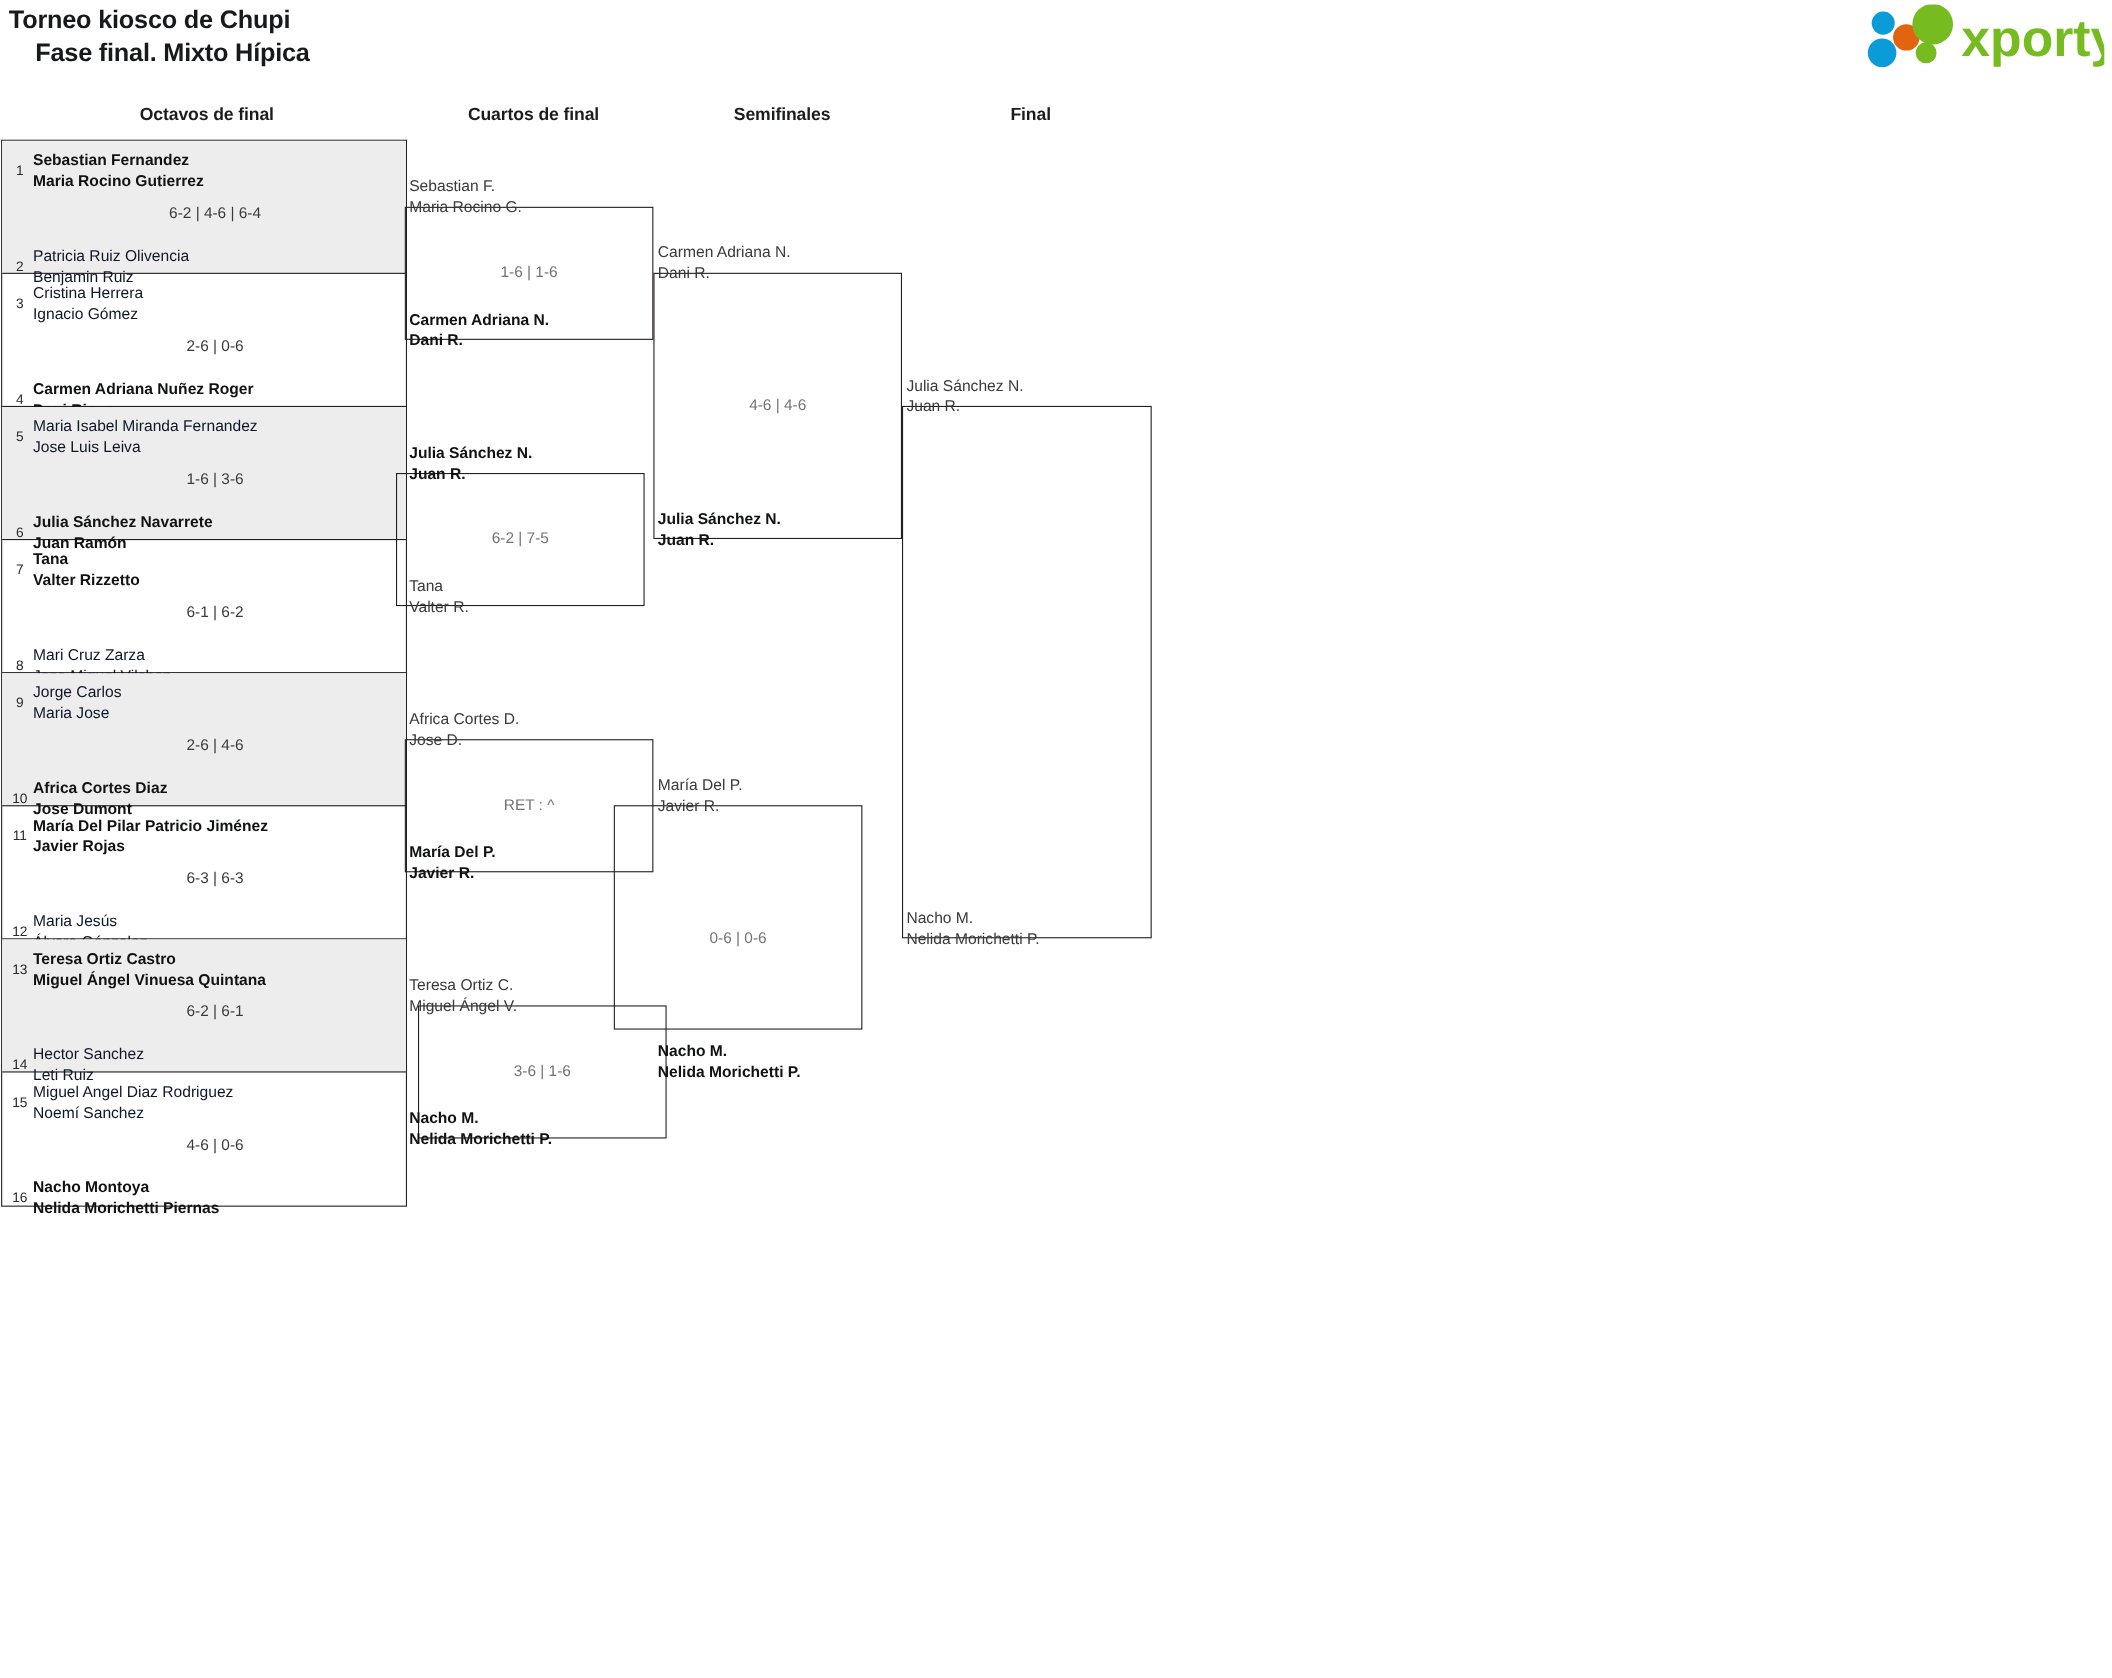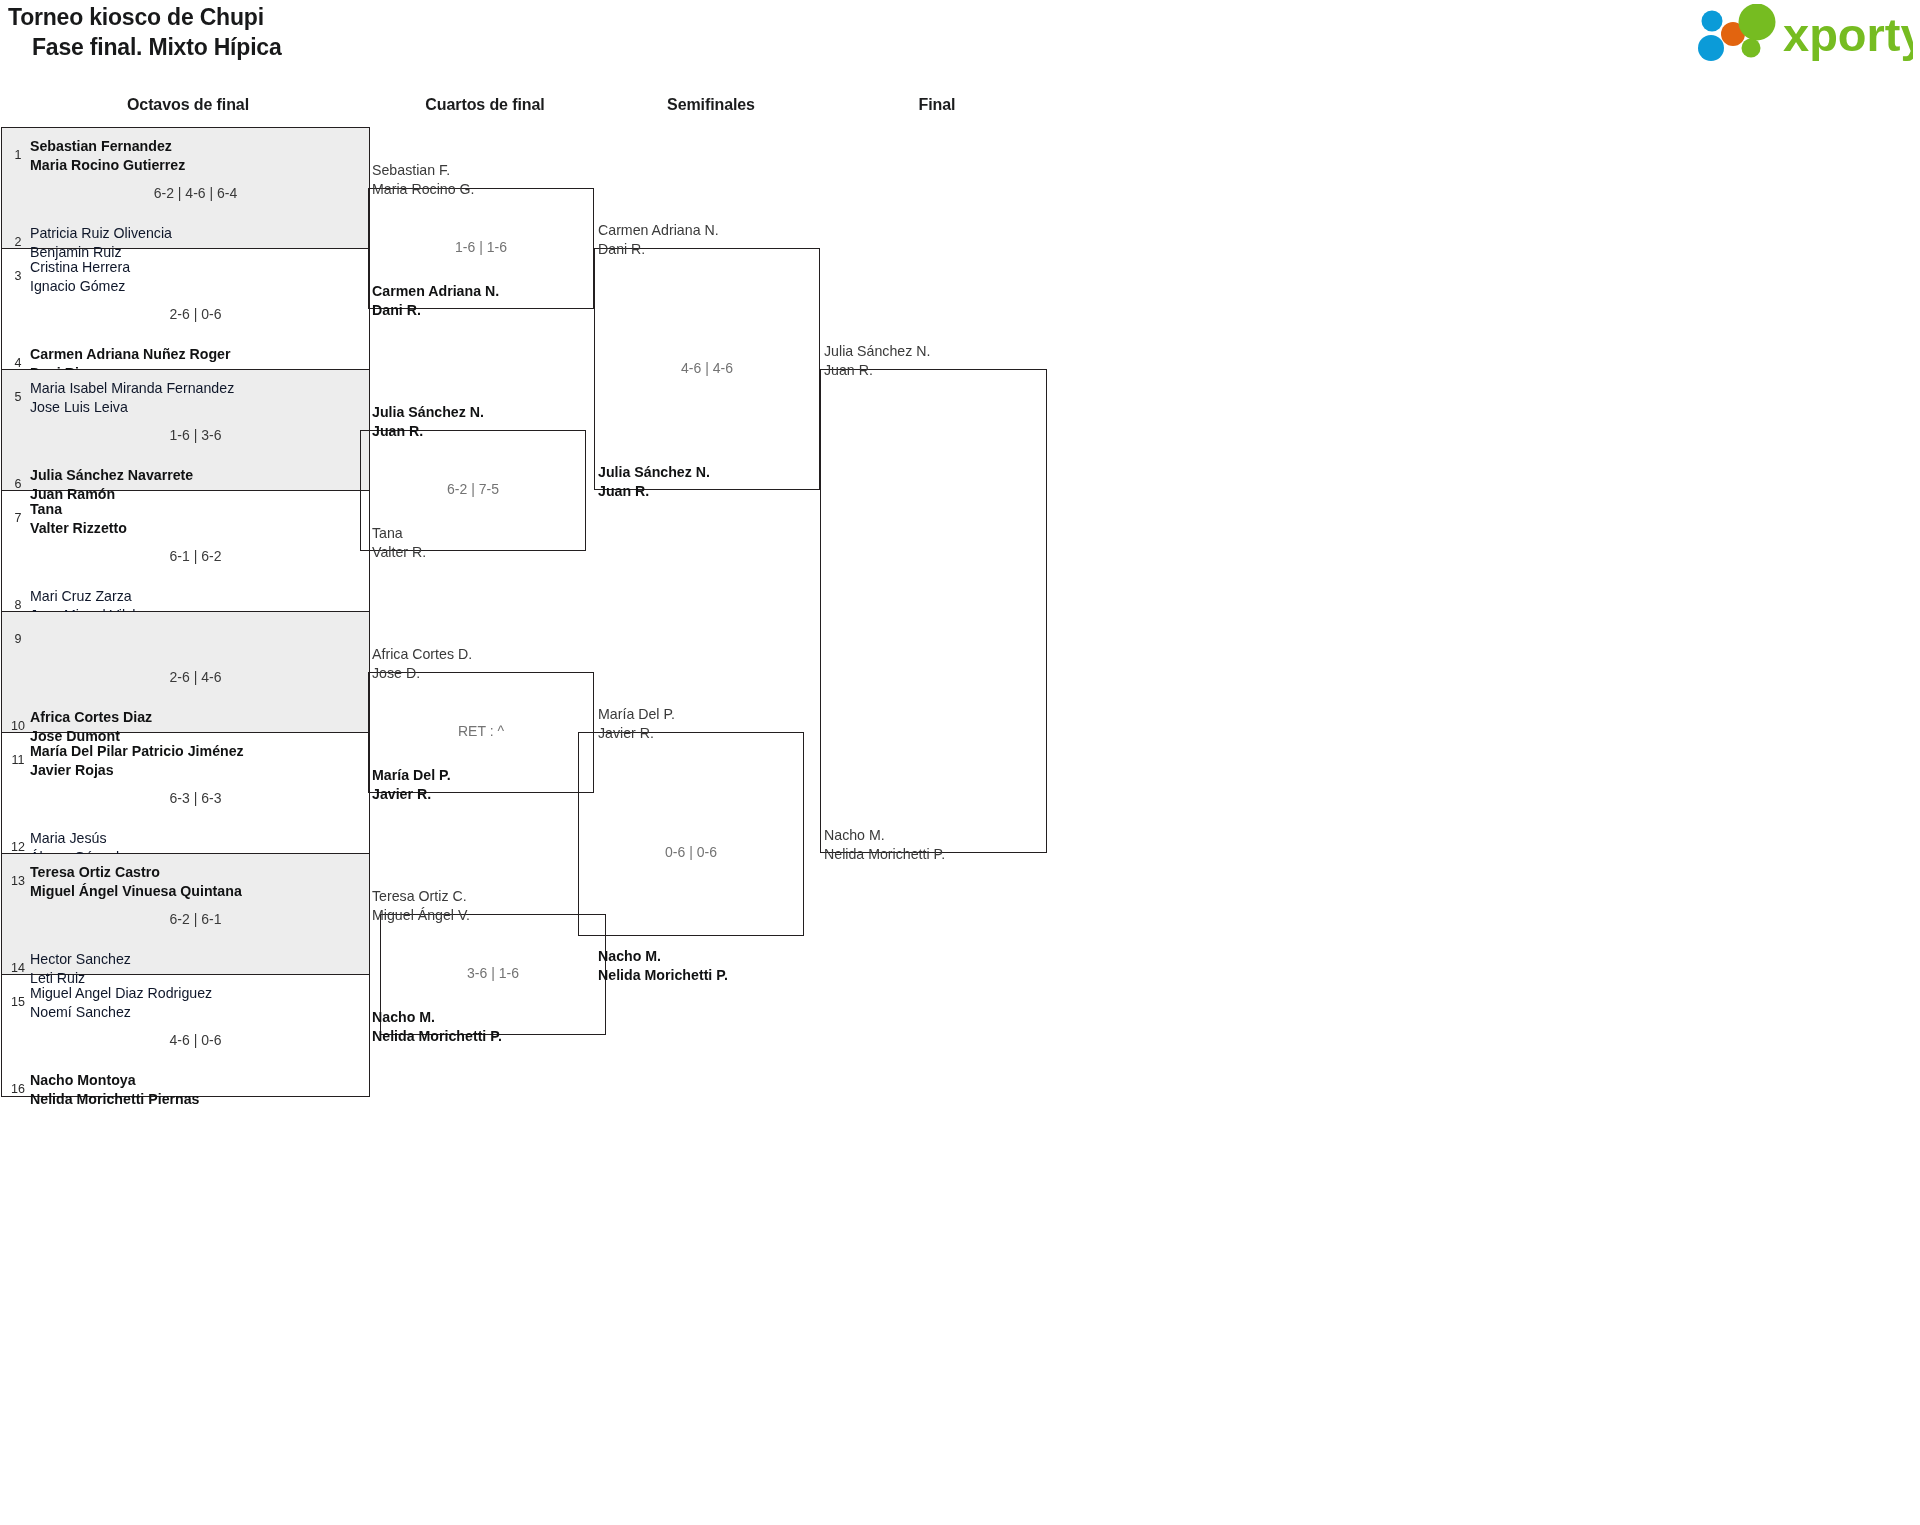--- a/index.html
+++ b/index.html
@@ -143,20 +143,24 @@
         </div>
         <div class="seed bot">8</div>
         <div class="pair bot">
           <span>Mari Cruz Zarza</span>
           <span>Jose Miguel Vilchez</span>
         </div>
         <div class="r1score">6-1 | 6-2</div>
       </div>
       <div class="r1match shade">
         <div class="seed top">9</div>
+        <div class="pair top">
+          <span>Jorge Carlos</span>
+          <span>Maria Jose</span>
+        </div>
         <div class="seed bot">10</div>
         <div class="pair bot win">
           <span>Africa Cortes Diaz</span>
           <span>Jose Dumont</span>
         </div>
         <div class="r1score">2-6 | 4-6</div>
       </div>
       <div class="r1match">
         <div class="seed top">11</div>
         <div class="pair top win">
@@ -247,21 +251,21 @@
         <div class="bscore" style="top: 111px;">4-6 | 4-6</div>
       </div>
       <div class="bname" style="left: 598px; top: 221px;">
         <span>Carmen Adriana N.</span>
         <span>Dani R.</span>
       </div>
       <div class="bname win" style="left: 598px; top: 463px;">
         <span>Julia Sánchez N.</span>
         <span>Juan R.</span>
       </div>
-      <div class="bbox" style="left: 578px; top: 732px; width: 226px; height: 204px;">
+      <div class="bbox" style="left: 558px; top: 732px; width: 226px; height: 204px;">
         <div class="bscore" style="top: 111px;">0-6 | 0-6</div>
       </div>
       <div class="bname" style="left: 598px; top: 705px;">
         <span>María Del P.</span>
         <span>Javier R.</span>
       </div>
       <div class="bname win" style="left: 598px; top: 947px;">
         <span>Nacho M.</span>
         <span>Nelida Morichetti P.</span>
       </div>

